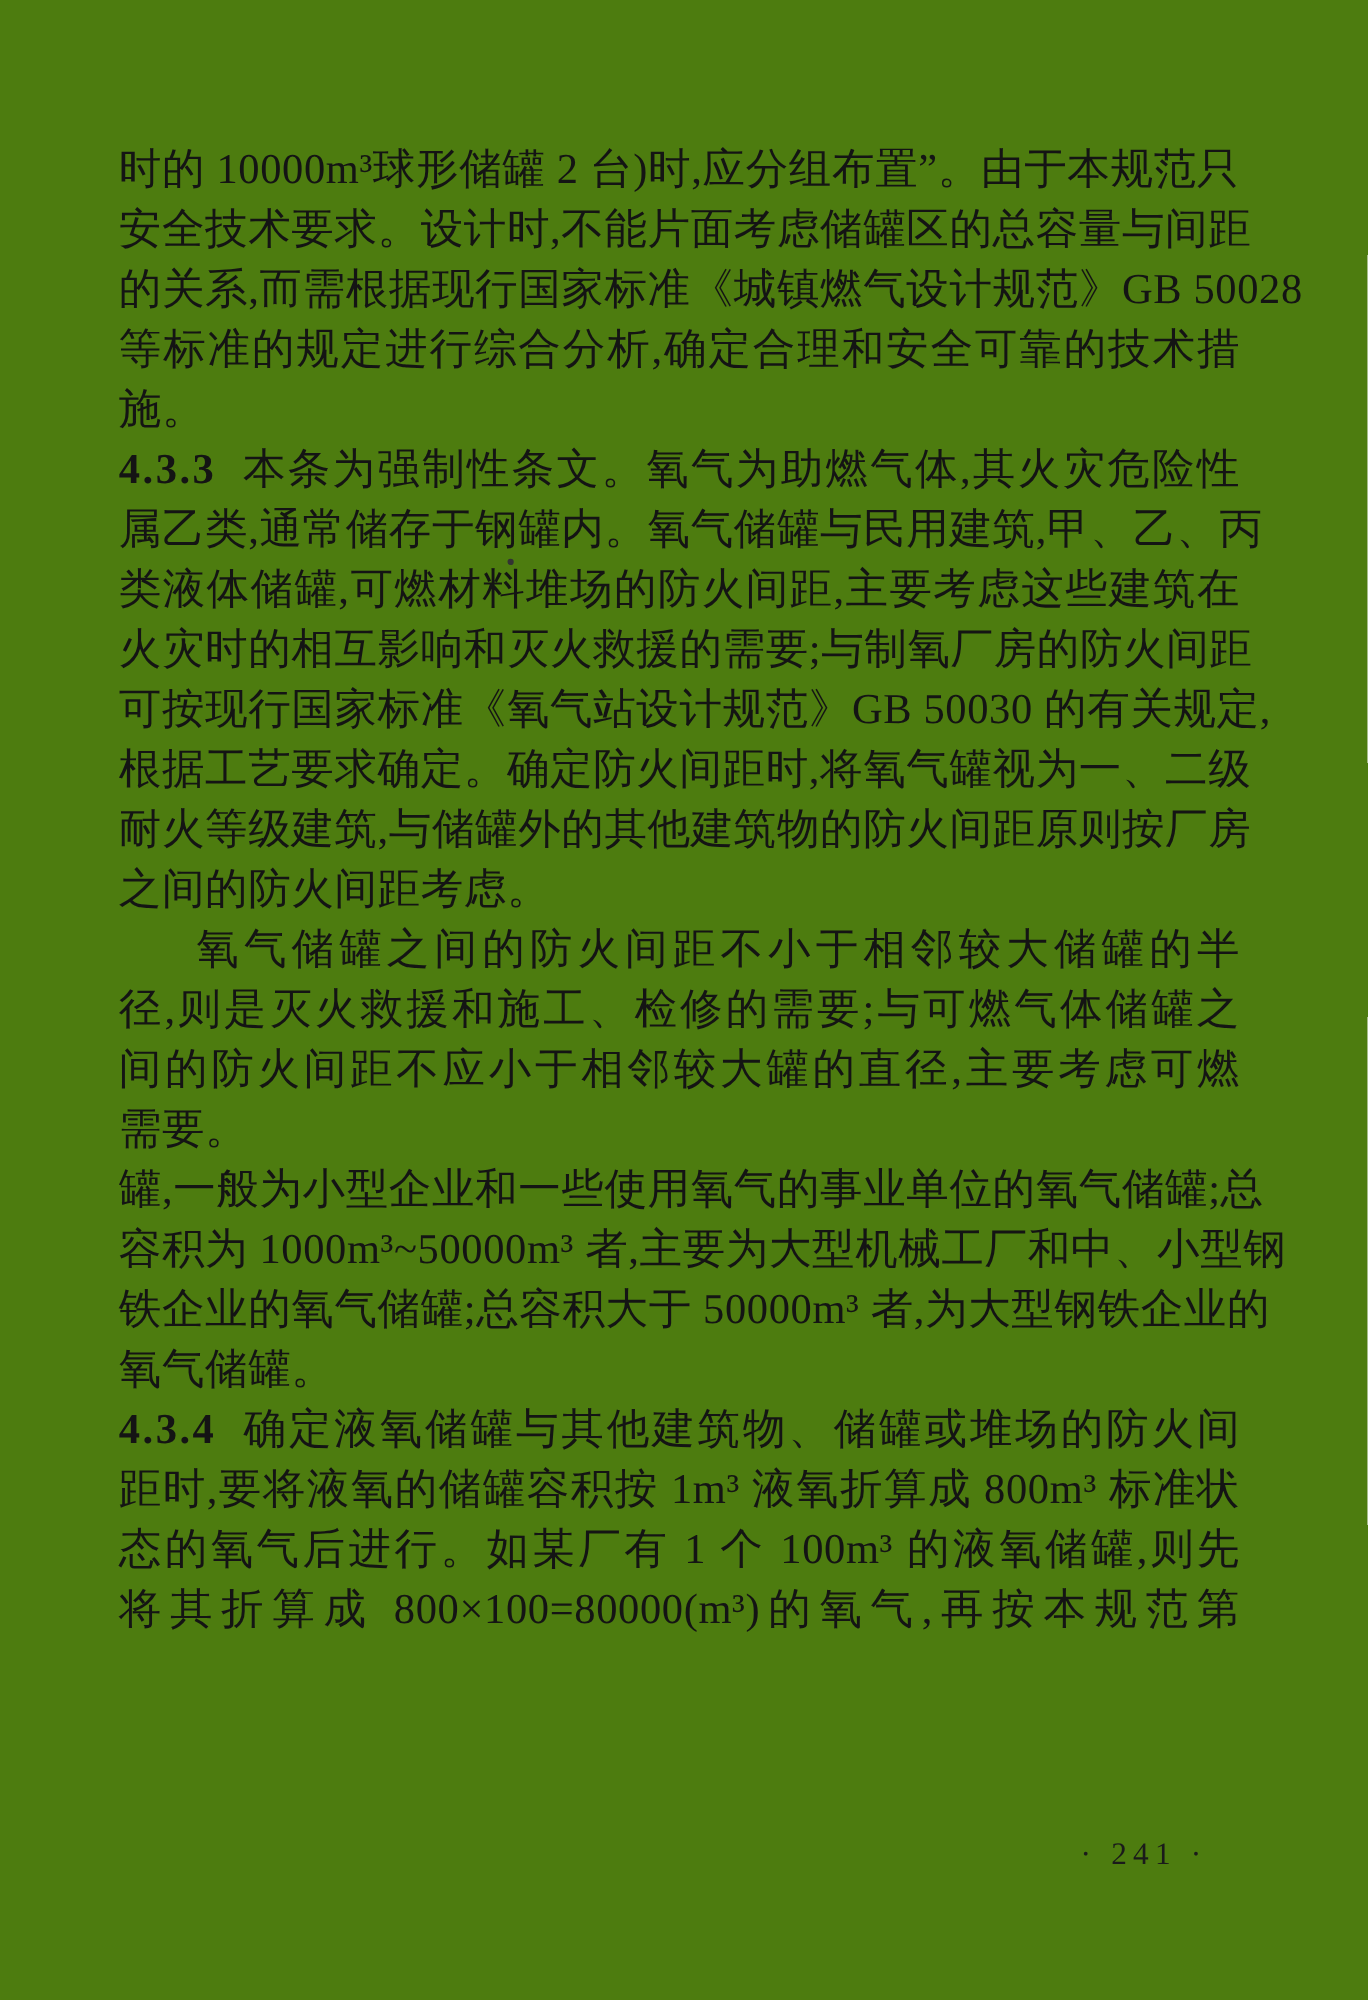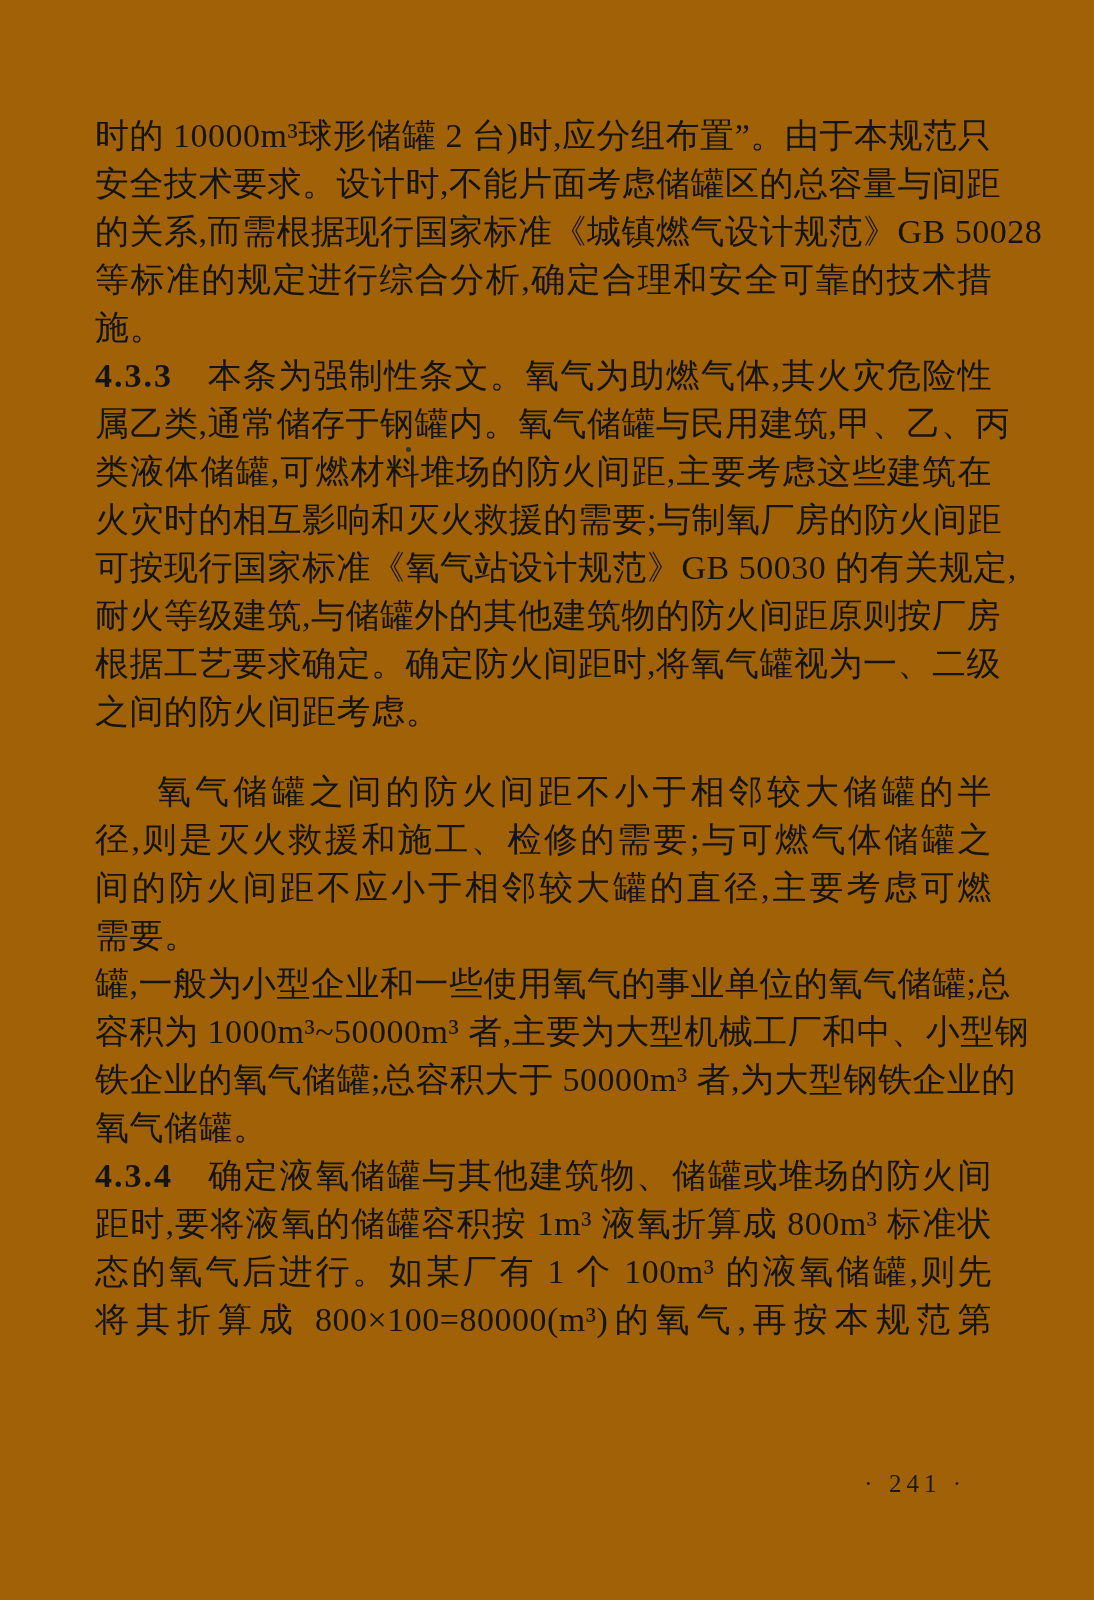--- a/index.html
+++ b/index.html
@@ -4,21 +4,21 @@
 <style>
   html, body {
     margin: 0;
     padding: 0;
     background: #f0f0ee;
   }
   .page {
     position: relative;
     width: 1094px;
     height: 1600px;
-    background: #a16207;
+    background: #4d7c0f;
     overflow: hidden;
     font-family: "Liberation Serif", "DejaVu Serif", serif;
     color: #141414;
   }
   .textblock {
     position: absolute;
     left: 95px;
     top: 112px;
     width: 897px;
   }
@@ -31,25 +31,24 @@
     text-align: justify;
     text-align-last: justify;
     text-justify: inter-character;
   }
   .line.open {
     text-align: left;
     text-align-last: left;
   }
   .line.indent {
     padding-left: 62px;
-    margin-top: 32px;
   }
   .secnum {
     font-weight: bold;
-    margin-right: 34px;
+    margin-right: 20px;
     letter-spacing: 2px;
   }
   .pageno {
     position: absolute;
     top: 1470px;
     right: 128px;
     font-size: 25px;
     letter-spacing: 5px;
     color: #1a1a1a;
   }
@@ -73,22 +72,22 @@
     <div class="line">的关系,而需根据现行国家标准《城镇燃气设计规范》GB 50028</div>
     <div class="line">等标准的规定进行综合分析,确定合理和安全可靠的技术措</div>
     <div class="line open">施。</div>
     <div class="line">
       <span class="secnum">4.3.3</span><span>本条为强制性条文。氧气为助燃气体,其火灾危险性</span>
     </div>
     <div class="line">属乙类,通常储存于钢罐内。氧气储罐与民用建筑,甲、乙、丙</div>
     <div class="line">类液体储罐,可燃材料堆场的防火间距,主要考虑这些建筑在</div>
     <div class="line">火灾时的相互影响和灭火救援的需要;与制氧厂房的防火间距</div>
     <div class="line">可按现行国家标准《氧气站设计规范》GB 50030 的有关规定,</div>
+    <div class="line">根据工艺要求确定。确定防火间距时,将氧气罐视为一、二级</div>
     <div class="line">耐火等级建筑,与储罐外的其他建筑物的防火间距原则按厂房</div>
-    <div class="line">根据工艺要求确定。确定防火间距时,将氧气罐视为一、二级</div>
     <div class="line open">之间的防火间距考虑。</div>
     <div class="line indent">氧气储罐之间的防火间距不小于相邻较大储罐的半</div>
     <div class="line">径,则是灭火救援和施工、检修的需要;与可燃气体储罐之</div>
     <div class="line">间的防火间距不应小于相邻较大罐的直径,主要考虑可燃</div>
     <div class="line open">需要。</div>
     <div class="line">罐,一般为小型企业和一些使用氧气的事业单位的氧气储罐;总</div>
     <div class="line">容积为 1000m³~50000m³ 者,主要为大型机械工厂和中、小型钢</div>
     <div class="line">铁企业的氧气储罐;总容积大于 50000m³ 者,为大型钢铁企业的</div>
     <div class="line open">氧气储罐。</div>
     <div class="line">

